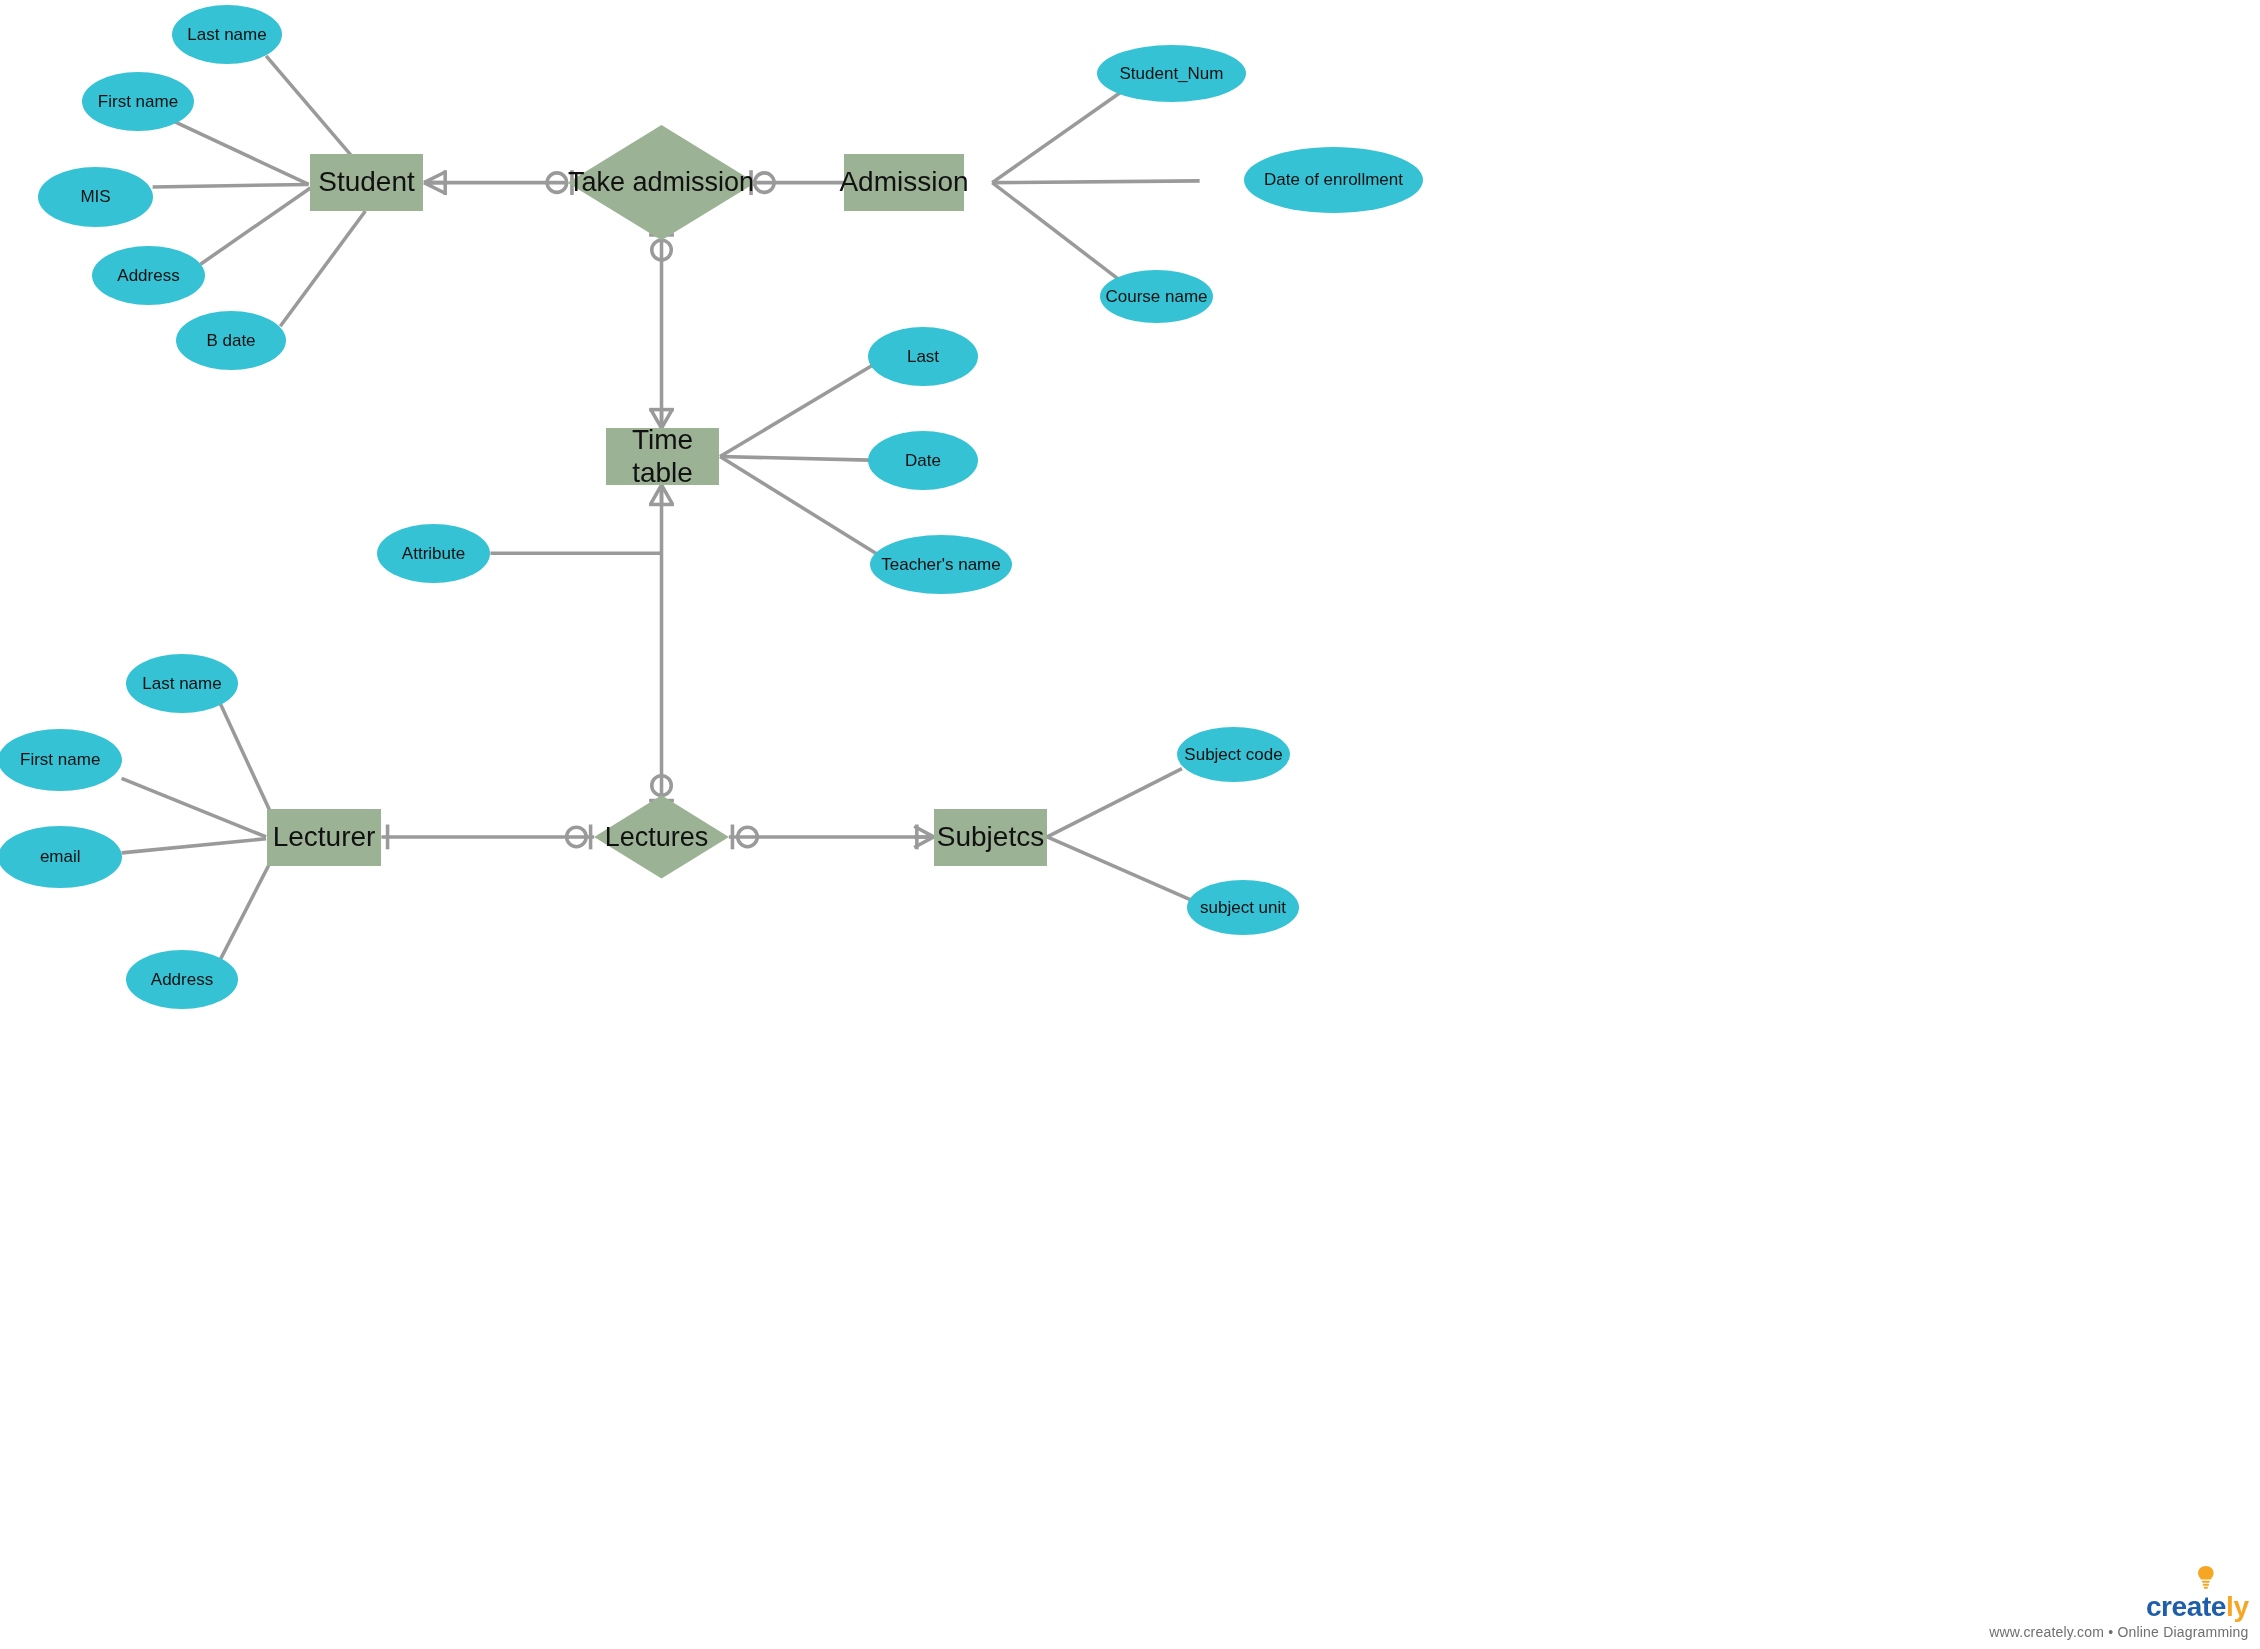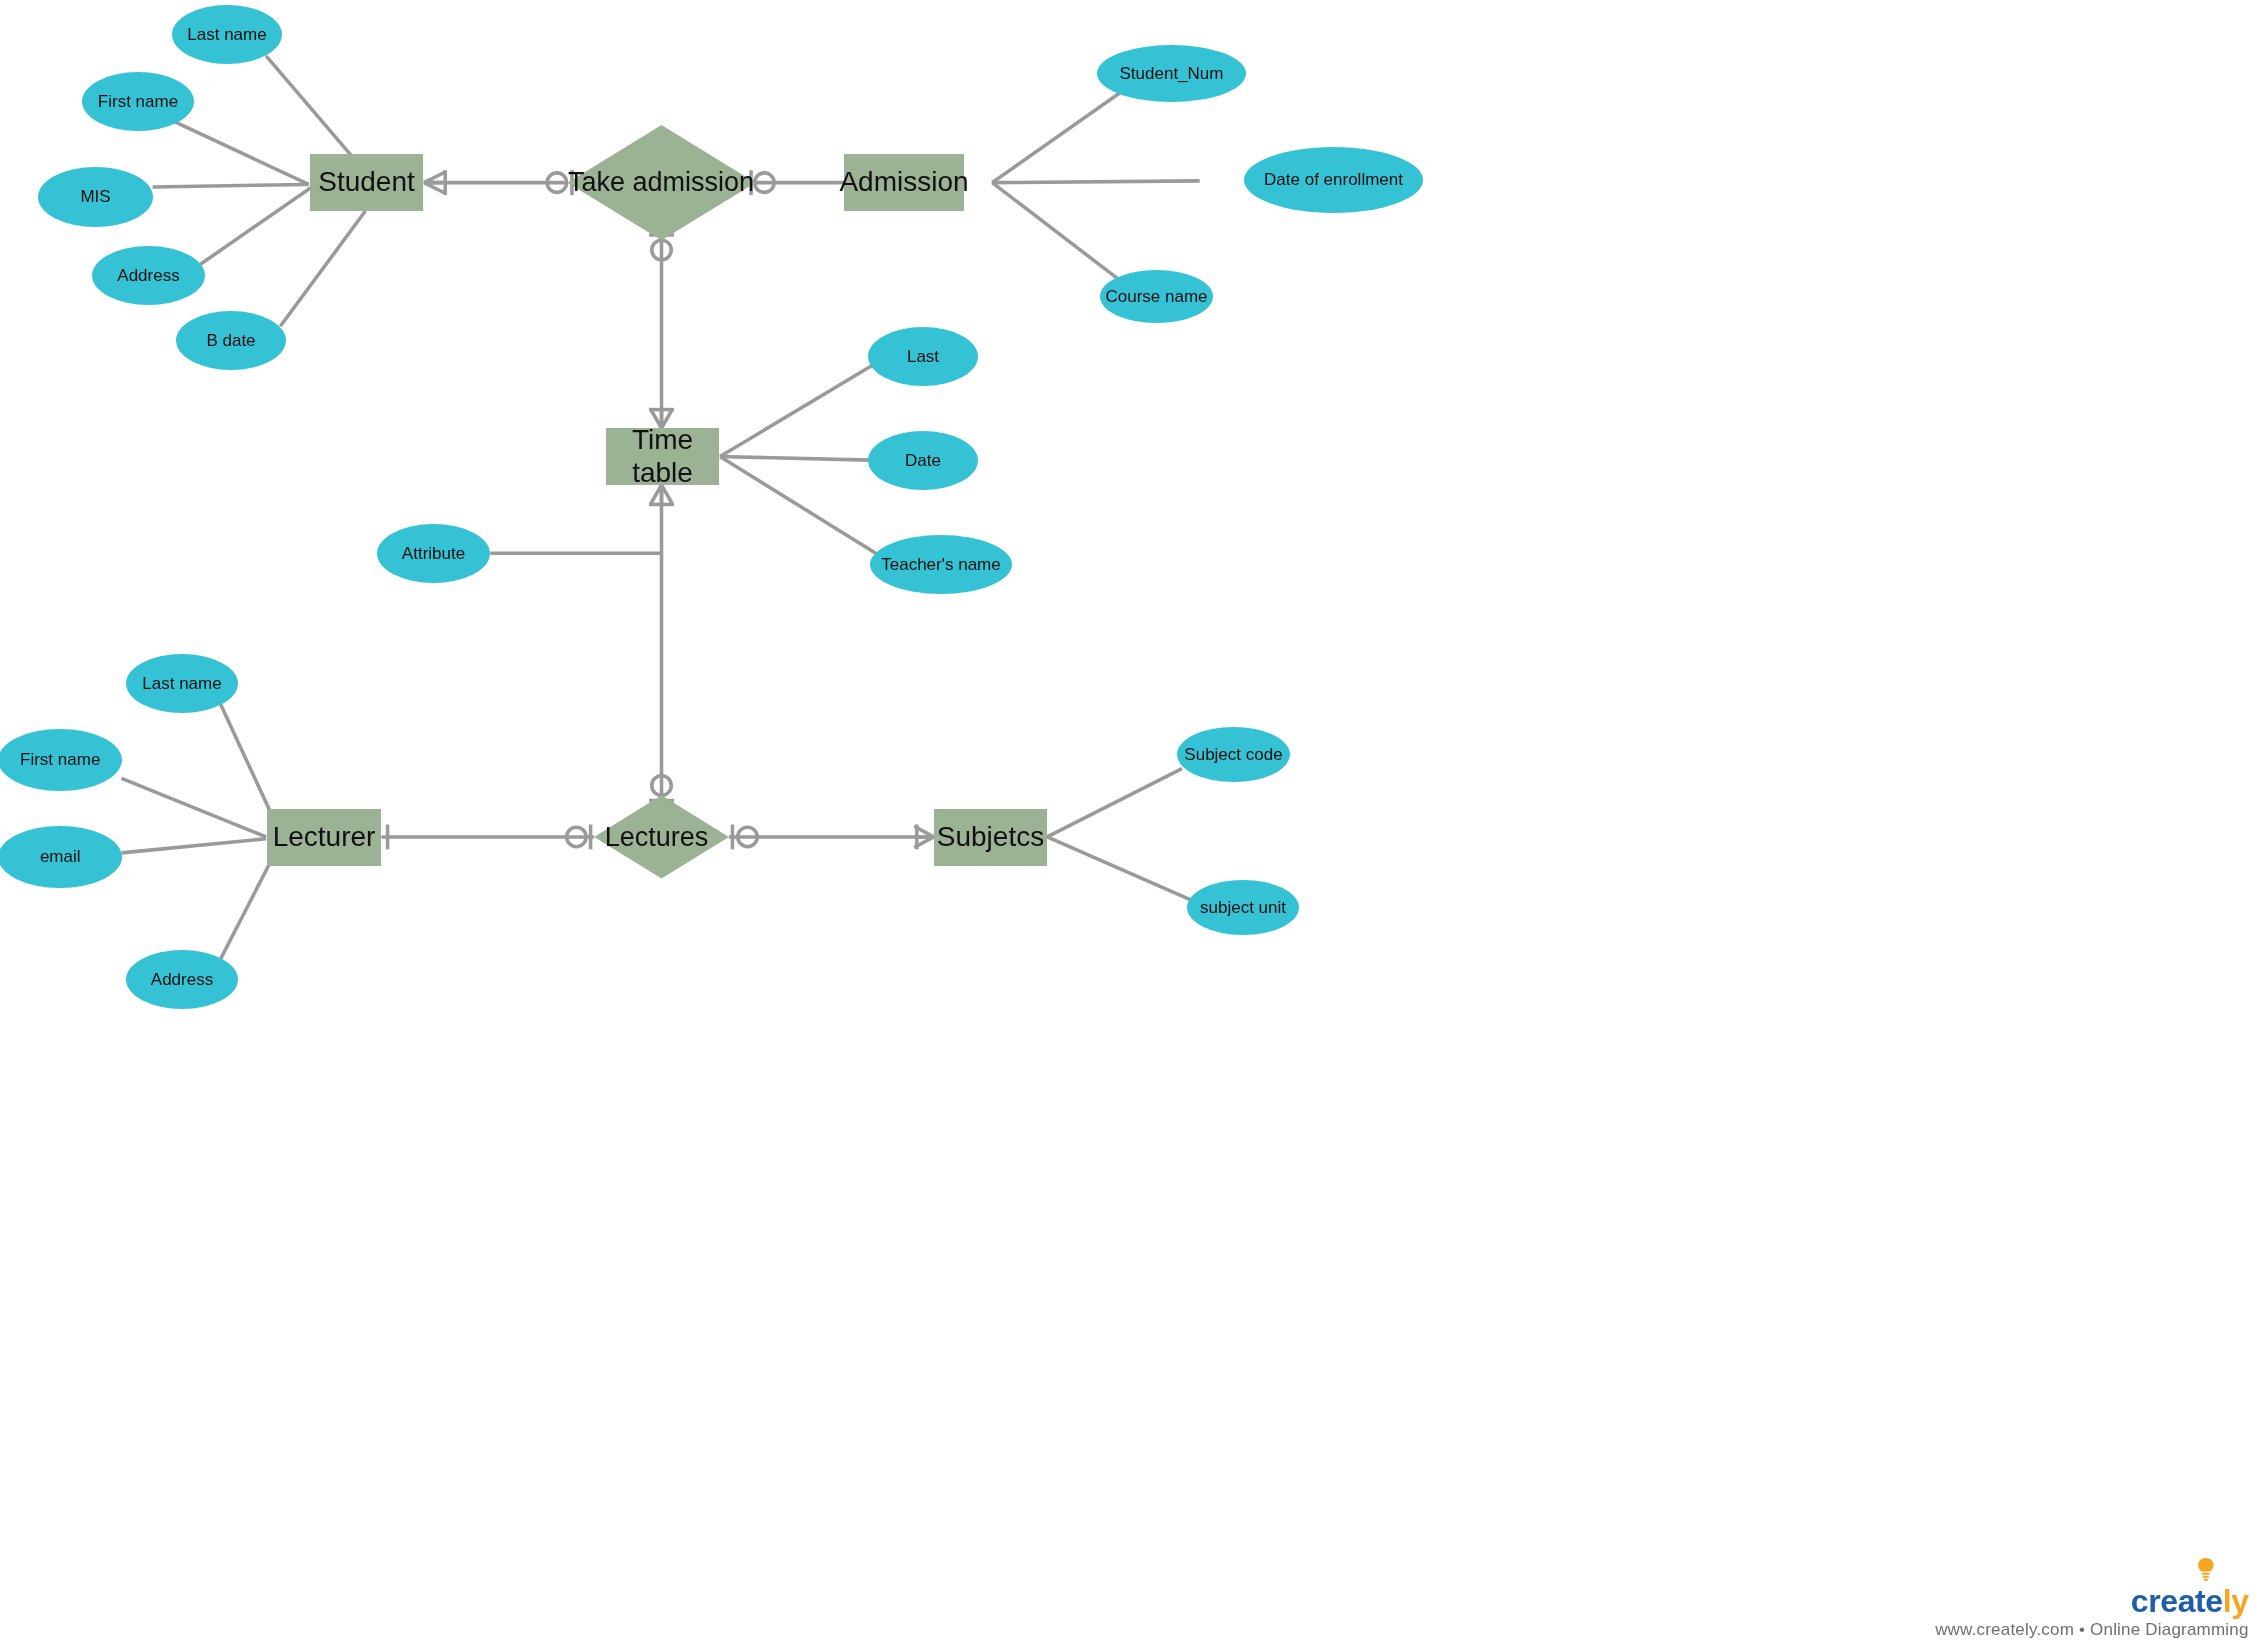--- a/index.html
+++ b/index.html
@@ -55,38 +55,38 @@
     pointer-events: none;
   }
   .logo {
     position: absolute;
     right: 12.4px;
     bottom: 8.9px;
     text-align: right;
     user-select: none;
   }
   .logo-word {
-    font-size: 32px;
+    font-size: 28px;
     font-weight: 700;
     letter-spacing: -0.4px;
     line-height: 1;
     position: relative;
     display: inline-block;
   }
   .logo-create { color: #1f5fa9; }
   .logo-ly { color: #f5a623; }
   .logo-bulb {
     position: absolute;
     right: 34px;
     top: -26.6px;
     width: 17.7px;
     height: 23px;
   }
   .logo-sub {
-    font-size: 17px;
+    font-size: 14px;
     color: #6f6f6f;
     margin-top: 3.5px;
     letter-spacing: 0.2px;
   }
 </style>
 </head>
 <body>
 
 <div id="canvas">
 

